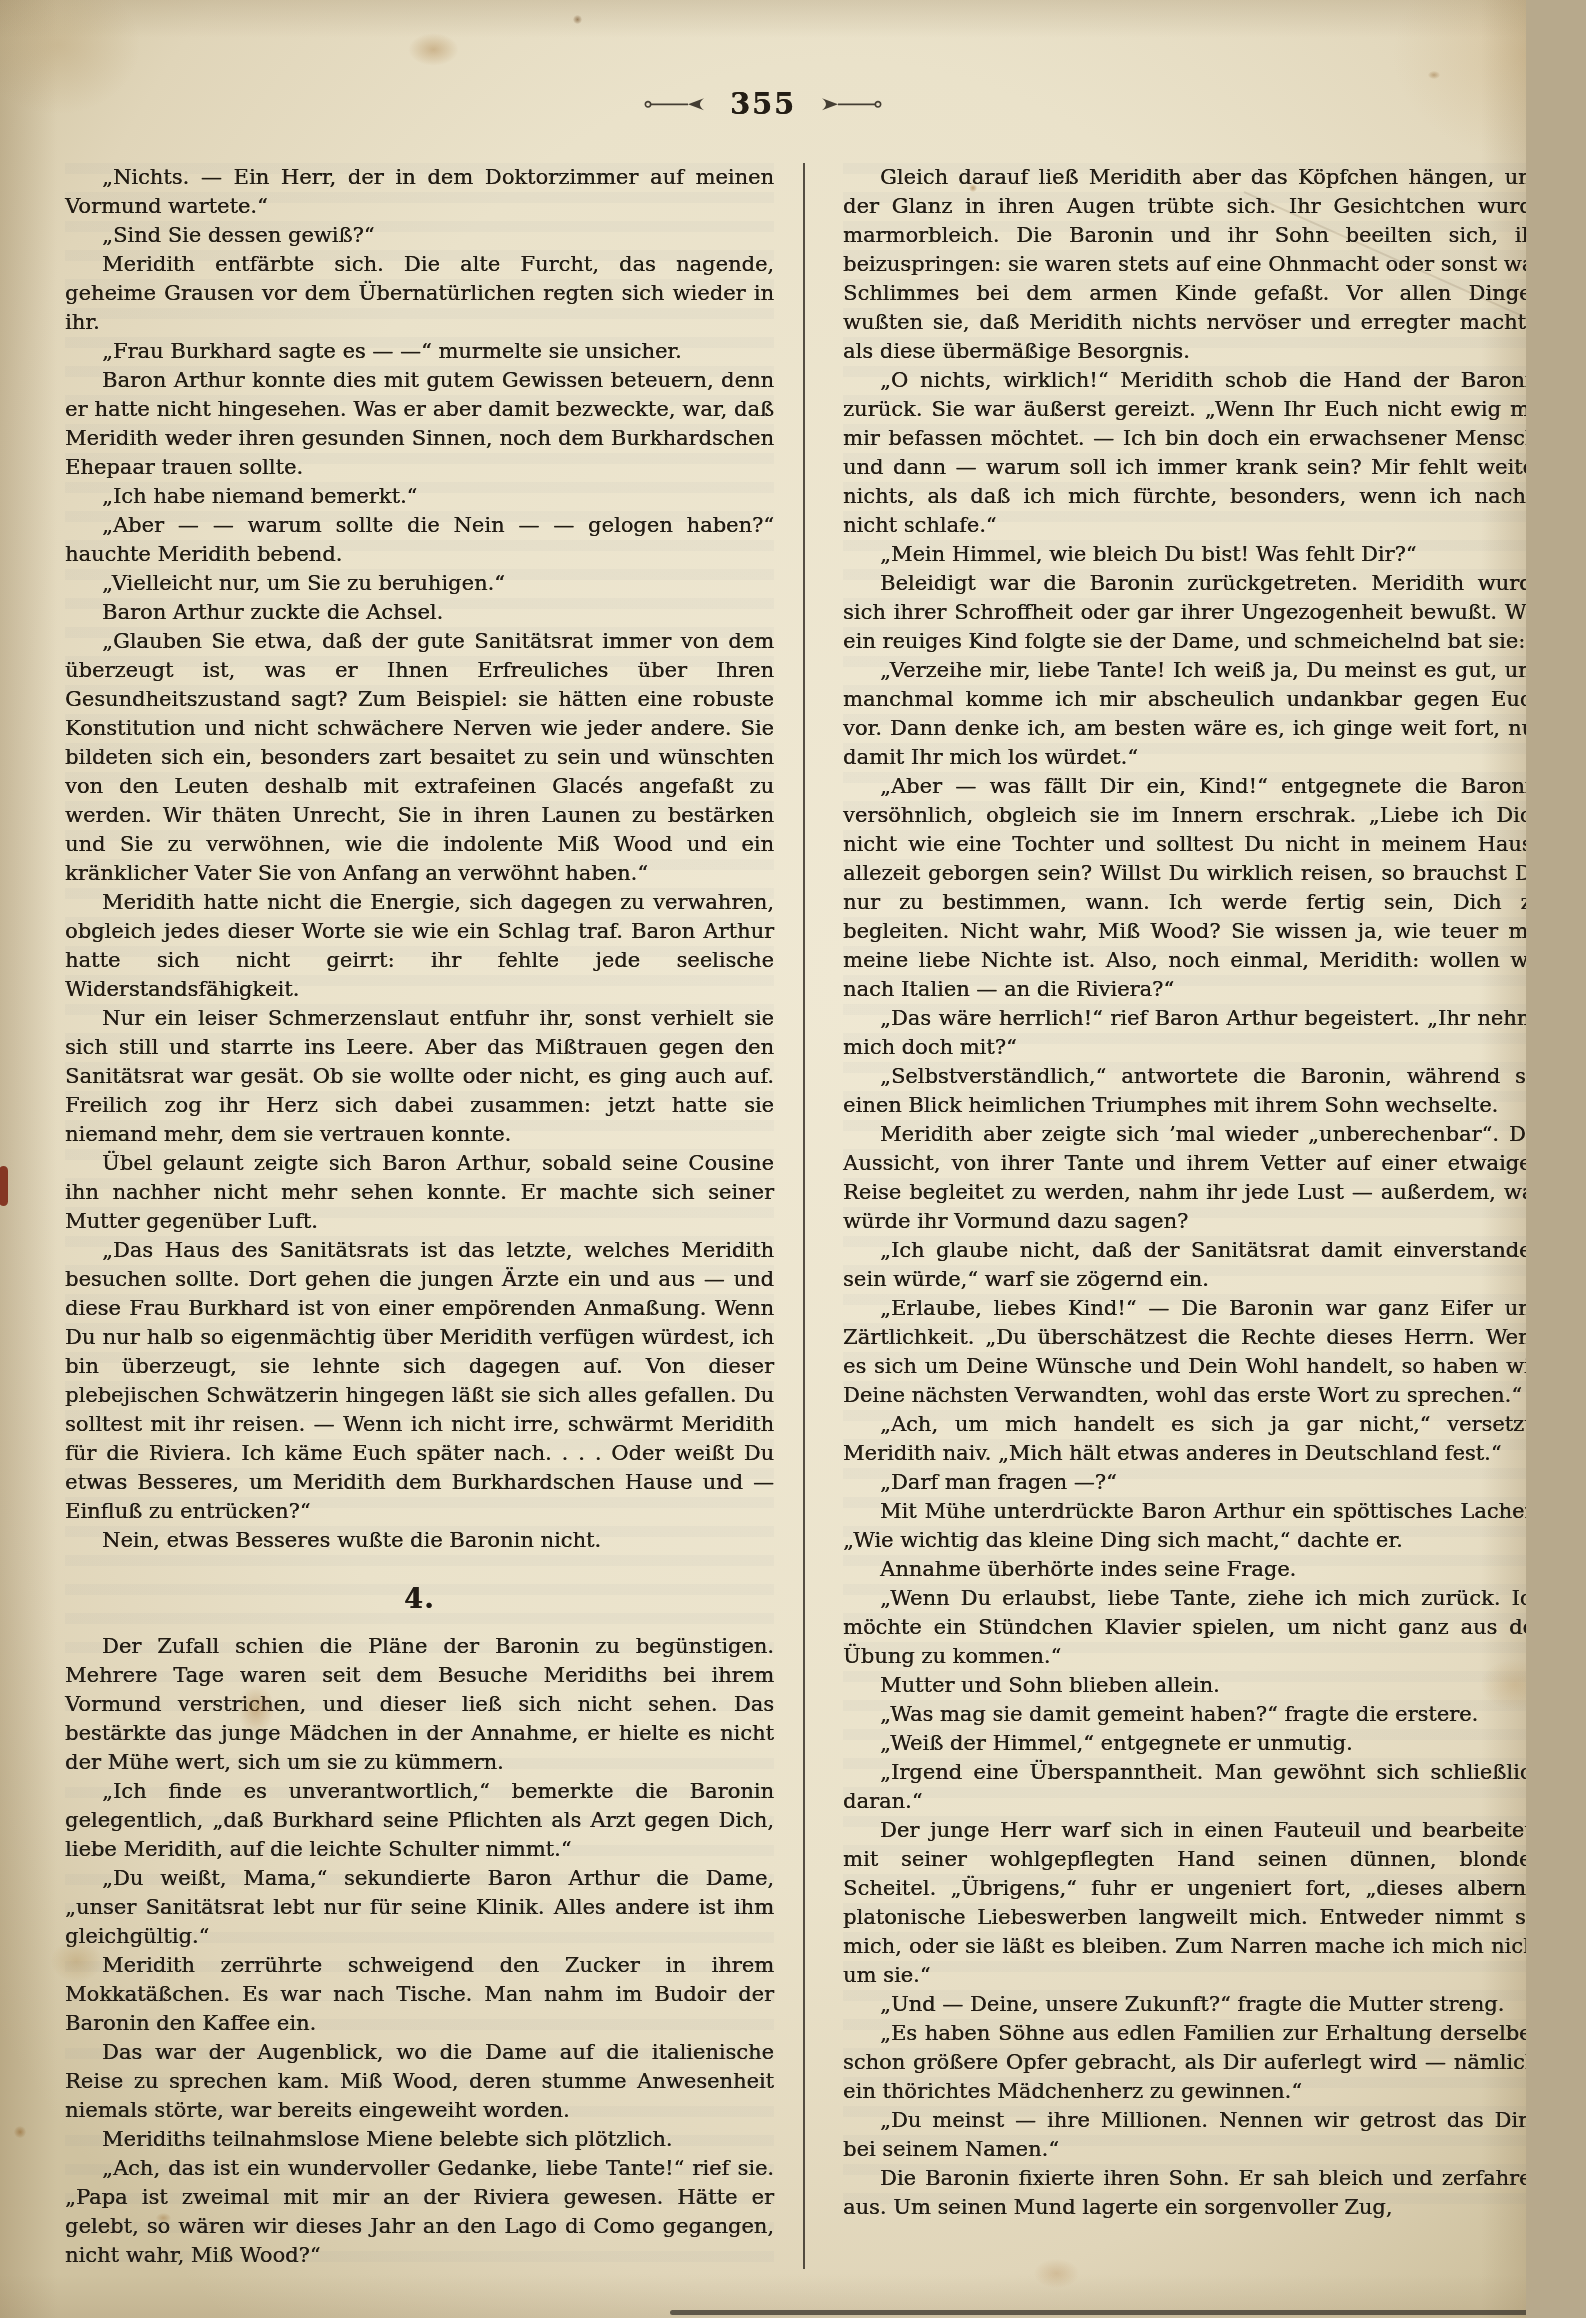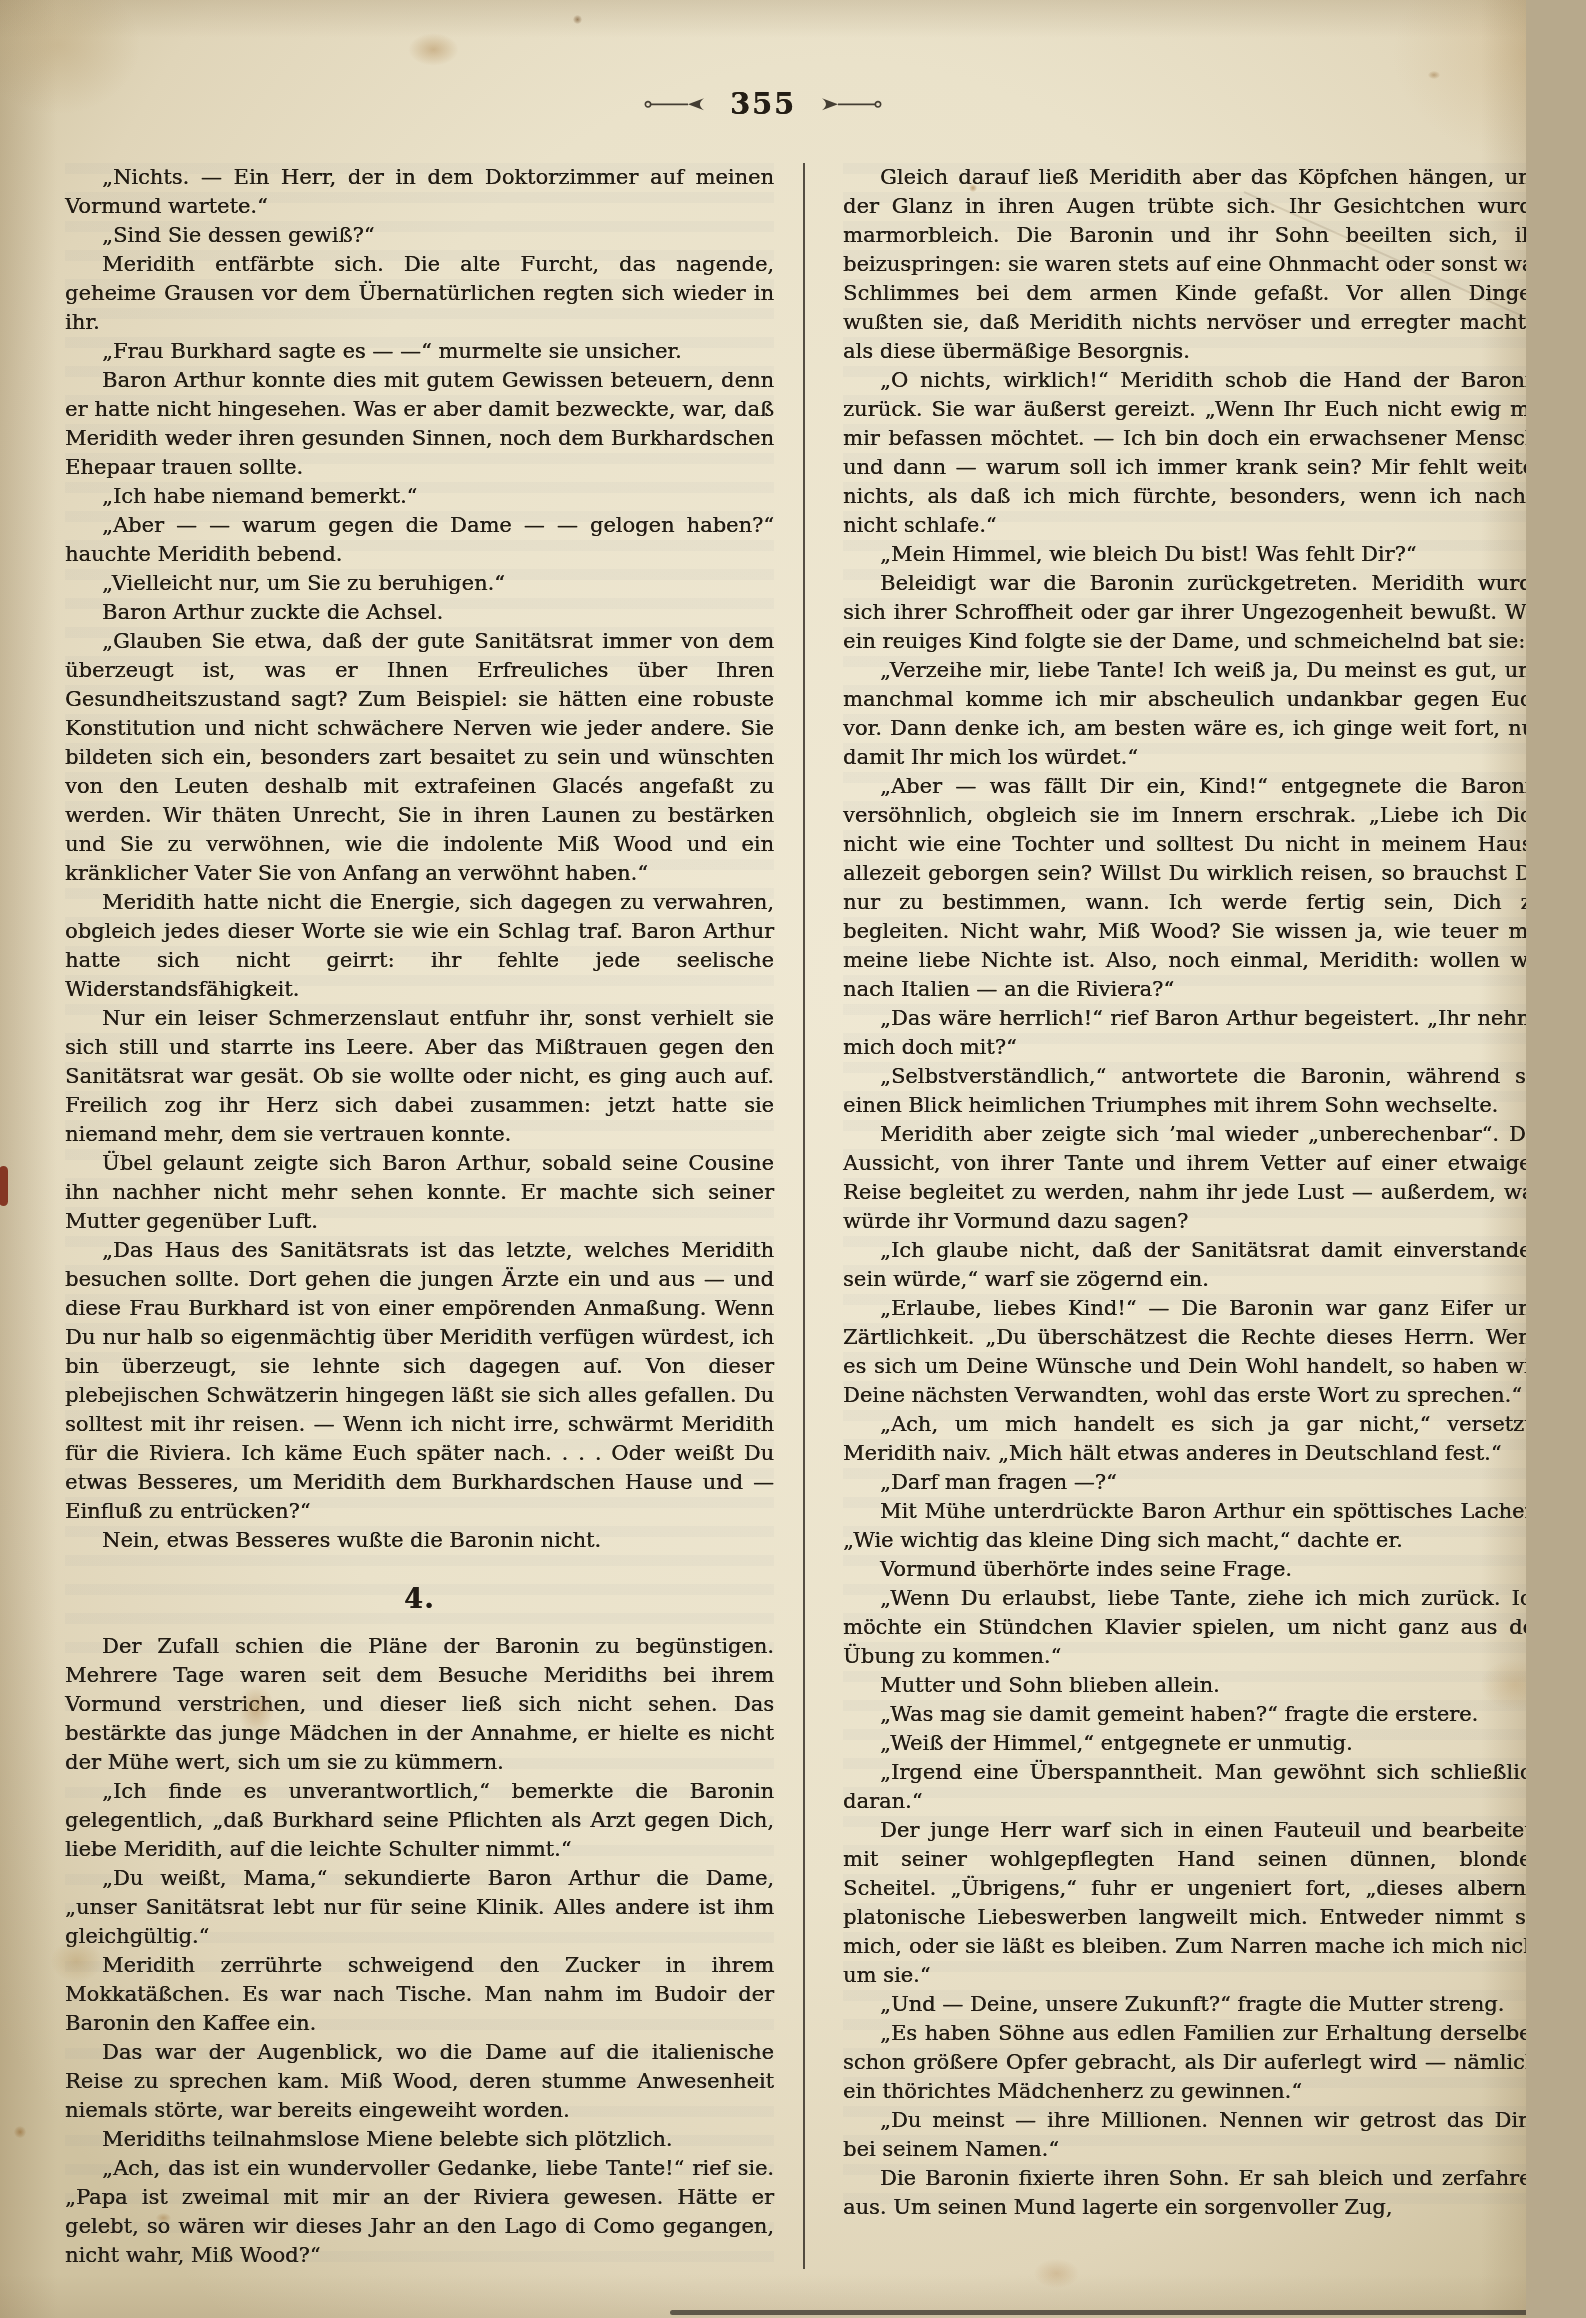--- a/index.html
+++ b/index.html
@@ -110,21 +110,21 @@
 
   <div class="divider"></div>
 
   <div class="col col-left">
       <p class="para indent">„Nichts. — Ein Herr, der in dem Doktorzimmer auf meinen Vormund wartete.“</p>
       <p class="para indent">„Sind Sie dessen gewiß?“</p>
       <p class="para indent">Meridith entfärbte sich. Die alte Furcht, das nagende, geheime Grausen vor dem Übernatürlichen regten sich wieder in ihr.</p>
       <p class="para indent">„Frau Burkhard sagte es — —“ murmelte sie unsicher.</p>
       <p class="para indent">Baron Arthur konnte dies mit gutem Gewissen beteuern, denn er hatte nicht hingesehen. Was er aber damit bezweckte, war, daß Meridith weder ihren gesunden Sinnen, noch dem Burkhardschen Ehepaar trauen sollte.</p>
       <p class="para indent">„Ich habe niemand bemerkt.“</p>
-      <p class="para indent">„Aber — — warum gegen die Dame — — gelogen haben?“ hauchte Meridith bebend.</p>
+      <p class="para indent">„Aber — — warum sollte die Nein — — gelogen haben?“ hauchte Meridith bebend.</p>
       <p class="para indent">„Vielleicht nur, um Sie zu beruhigen.“</p>
       <p class="para indent">Baron Arthur zuckte die Achsel.</p>
       <p class="para indent">„Glauben Sie etwa, daß der gute Sanitätsrat immer von dem überzeugt ist, was er Ihnen Erfreuliches über Ihren Gesundheitszustand sagt? Zum Beispiel: sie hätten eine robuste Konstitution und nicht schwächere Nerven wie jeder andere. Sie bildeten sich ein, besonders zart besaitet zu sein und wünschten von den Leuten deshalb mit extrafeinen Glacés angefaßt zu werden. Wir thäten Unrecht, Sie in ihren Launen zu bestärken und Sie zu verwöhnen, wie die indolente Miß Wood und ein kränklicher Vater Sie von Anfang an verwöhnt haben.“</p>
       <p class="para indent">Meridith hatte nicht die Energie, sich dagegen zu verwahren, obgleich jedes dieser Worte sie wie ein Schlag traf. Baron Arthur hatte sich nicht geirrt: ihr fehlte jede seelische Widerstandsfähigkeit.</p>
       <p class="para indent">Nur ein leiser Schmerzenslaut entfuhr ihr, sonst verhielt sie sich still und starrte ins Leere. Aber das Mißtrauen gegen den Sanitätsrat war gesät. Ob sie wollte oder nicht, es ging auch auf. Freilich zog ihr Herz sich dabei zusammen: jetzt hatte sie niemand mehr, dem sie vertrauen konnte.</p>
       <p class="para indent">Übel gelaunt zeigte sich Baron Arthur, sobald seine Cousine ihn nachher nicht mehr sehen konnte. Er machte sich seiner Mutter gegenüber Luft.</p>
       <p class="para indent">„Das Haus des Sanitätsrats ist das letzte, welches Meridith besuchen sollte. Dort gehen die jungen Ärzte ein und aus — und diese Frau Burkhard ist von einer empörenden Anmaßung. Wenn Du nur halb so eigenmächtig über Meridith verfügen würdest, ich bin überzeugt, sie lehnte sich dagegen auf. Von dieser plebejischen Schwätzerin hingegen läßt sie sich alles gefallen. Du solltest mit ihr reisen. — Wenn ich nicht irre, schwärmt Meridith für die Riviera. Ich käme Euch später nach. . . . Oder weißt Du etwas Besseres, um Meridith dem Burkhardschen Hause und — Einfluß zu entrücken?“</p>
       <p class="para indent">Nein, etwas Besseres wußte die Baronin nicht.</p>
       <div class="para heading">4.</div>
       <p class="para indent">Der Zufall schien die Pläne der Baronin zu begünstigen. Mehrere Tage waren seit dem Besuche Meridiths bei ihrem Vormund verstrichen, und dieser ließ sich nicht sehen. Das bestärkte das junge Mädchen in der Annahme, er hielte es nicht der Mühe wert, sich um sie zu kümmern.</p>
@@ -143,21 +143,21 @@
       <p class="para indent">„Verzeihe mir, liebe Tante! Ich weiß ja, Du meinst es gut, und manchmal komme ich mir abscheulich undankbar gegen Euch vor. Dann denke ich, am besten wäre es, ich ginge weit fort, nur damit Ihr mich los würdet.“</p>
       <p class="para indent">„Aber — was fällt Dir ein, Kind!“ entgegnete die Baronin versöhnlich, obgleich sie im Innern erschrak. „Liebe ich Dich nicht wie eine Tochter und solltest Du nicht in meinem Hause allezeit geborgen sein? Willst Du wirklich reisen, so brauchst Du nur zu bestimmen, wann. Ich werde fertig sein, Dich zu begleiten. Nicht wahr, Miß Wood? Sie wissen ja, wie teuer mir meine liebe Nichte ist. Also, noch einmal, Meridith: wollen wir nach Italien — an die Riviera?“</p>
       <p class="para indent">„Das wäre herrlich!“ rief Baron Arthur begeistert. „Ihr nehmt mich doch mit?“</p>
       <p class="para indent">„Selbstverständlich,“ antwortete die Baronin, während sie einen Blick heimlichen Triumphes mit ihrem Sohn wechselte.</p>
       <p class="para indent">Meridith aber zeigte sich ’mal wieder „unberechenbar“. Die Aussicht, von ihrer Tante und ihrem Vetter auf einer etwaigen Reise begleitet zu werden, nahm ihr jede Lust — außerdem, was würde ihr Vormund dazu sagen?</p>
       <p class="para indent">„Ich glaube nicht, daß der Sanitätsrat damit einverstanden sein würde,“ warf sie zögernd ein.</p>
       <p class="para indent">„Erlaube, liebes Kind!“ — Die Baronin war ganz Eifer und Zärtlichkeit. „Du überschätzest die Rechte dieses Herrn. Wenn es sich um Deine Wünsche und Dein Wohl handelt, so haben wir, Deine nächsten Verwandten, wohl das erste Wort zu sprechen.“</p>
       <p class="para indent">„Ach, um mich handelt es sich ja gar nicht,“ versetzte Meridith naiv. „Mich hält etwas anderes in Deutschland fest.“</p>
       <p class="para indent">„Darf man fragen —?“</p>
       <p class="para indent">Mit Mühe unterdrückte Baron Arthur ein spöttisches Lachen: „Wie wichtig das kleine Ding sich macht,“ dachte er.</p>
-      <p class="para indent">Vormund überhörte indes seine Frage.</p>
+      <p class="para indent">Annahme überhörte indes seine Frage.</p>
       <p class="para indent">„Wenn Du erlaubst, liebe Tante, ziehe ich mich zurück. Ich möchte ein Stündchen Klavier spielen, um nicht ganz aus der Übung zu kommen.“</p>
       <p class="para indent">Mutter und Sohn blieben allein.</p>
       <p class="para indent">„Was mag sie damit gemeint haben?“ fragte die erstere.</p>
       <p class="para indent">„Weiß der Himmel,“ entgegnete er unmutig.</p>
       <p class="para indent">„Irgend eine Überspanntheit. Man gewöhnt sich schließlich daran.“</p>
       <p class="para indent">Der junge Herr warf sich in einen Fauteuil und bearbeitete mit seiner wohlgepflegten Hand seinen dünnen, blonden Scheitel. „Übrigens,“ fuhr er ungeniert fort, „dieses alberne, platonische Liebeswerben langweilt mich. Entweder nimmt sie mich, oder sie läßt es bleiben. Zum Narren mache ich mich nicht um sie.“</p>
       <p class="para indent">„Und — Deine, unsere Zukunft?“ fragte die Mutter streng.</p>
       <p class="para indent">„Es haben Söhne aus edlen Familien zur Erhaltung derselben schon größere Opfer gebracht, als Dir auferlegt wird — nämlich, ein thörichtes Mädchenherz zu gewinnen.“</p>
       <p class="para indent">„Du meinst — ihre Millionen. Nennen wir getrost das Ding bei seinem Namen.“</p>
       <p class="para indent">Die Baronin fixierte ihren Sohn. Er sah bleich und zerfahren aus. Um seinen Mund lagerte ein sorgenvoller Zug,</p>

